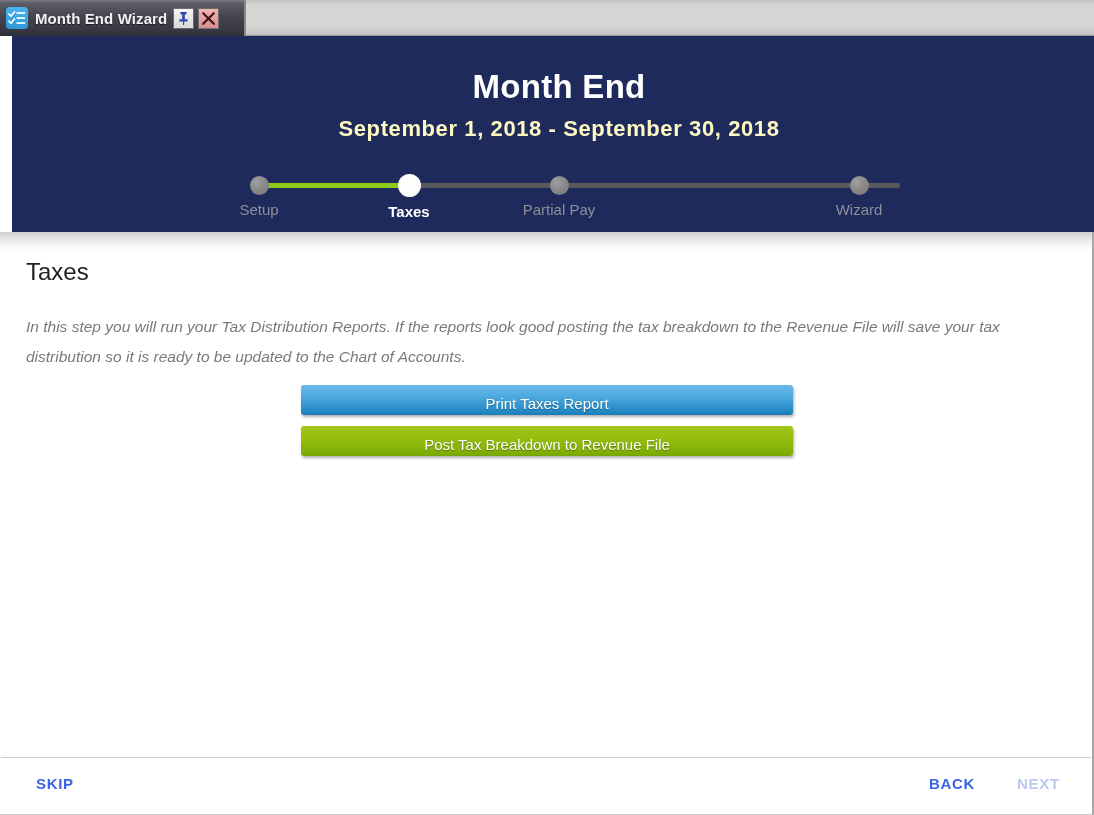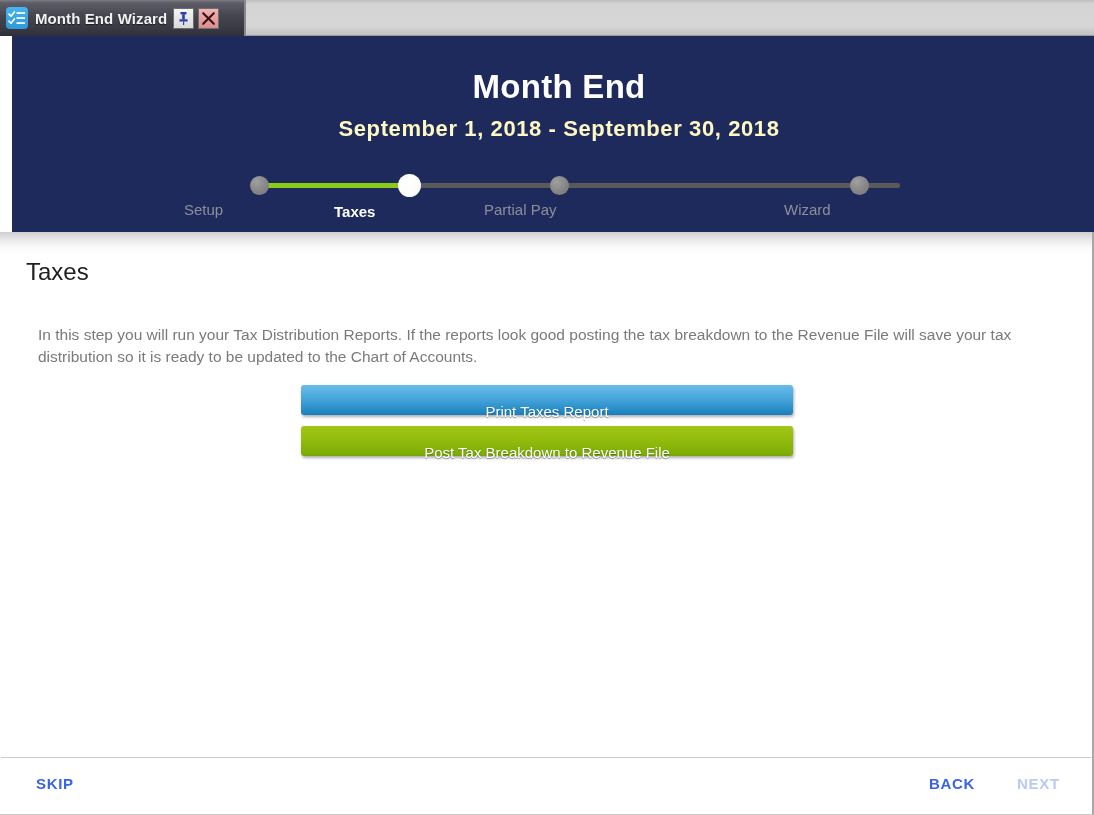--- a/index.html
+++ b/index.html
@@ -132,21 +132,21 @@
     top: 26px;
     width: 151px;
     height: 5px;
     background: #8dc917;
     border-radius: 2px;
   }
   .step {
     position: absolute;
     top: 0;
     width: 150px;
-    text-align: left;
+    text-align: center;
   }
   .step-dot {
     width: 19px;
     height: 19px;
     border-radius: 50%;
     background: radial-gradient(circle at 35% 30%, #a0a0a0 0%, #8a8a8a 45%, #757575 100%);
     margin: 19px auto 0 auto;
     position: relative;
     z-index: 3;
   }
@@ -195,23 +195,24 @@
     color: #202020;
     font-weight: normal;
     margin: 0;
   }
   .content-desc {
     position: absolute;
     left: 26px;
     top: 80px;
     width: 1012px;
     font-size: 15.5px;
-    line-height: 22px;
+    line-height: 30px;
     color: #7a7a7a;
-    margin: 12px;
+    margin: 0;
+    font-style: italic;
   }
 
   
   .actions {
     position: absolute;
     left: 301px;
     top: 153px;
     width: 492px;
   }
   .action-btn {
@@ -220,21 +221,21 @@
     height: 30px;
     border: none;
     border-radius: 3px;
     color: #ffffff;
     font-family: "Liberation Sans", sans-serif;
     font-size: 15px;
     font-weight: normal;
     cursor: pointer;
     text-shadow: 0 1px 1px rgba(0,0,0,.35);
     box-shadow: 1px 2px 3px rgba(0,0,0,.32);
-    padding: 12px;
+    padding: 4px;
     line-height: 30px;
     text-align: center;
   }
   .action-btn.blue {
     background: linear-gradient(to bottom, #6bbbe8 0%, #4aa8dd 42%, #2288c4 88%, #1b7cb8 100%);
   }
   .action-btn.green {
     background: linear-gradient(to bottom, #a2c617 0%, #93bc0d 45%, #7fae06 90%, #76a504 100%);
     margin-top: 11px;
   }

